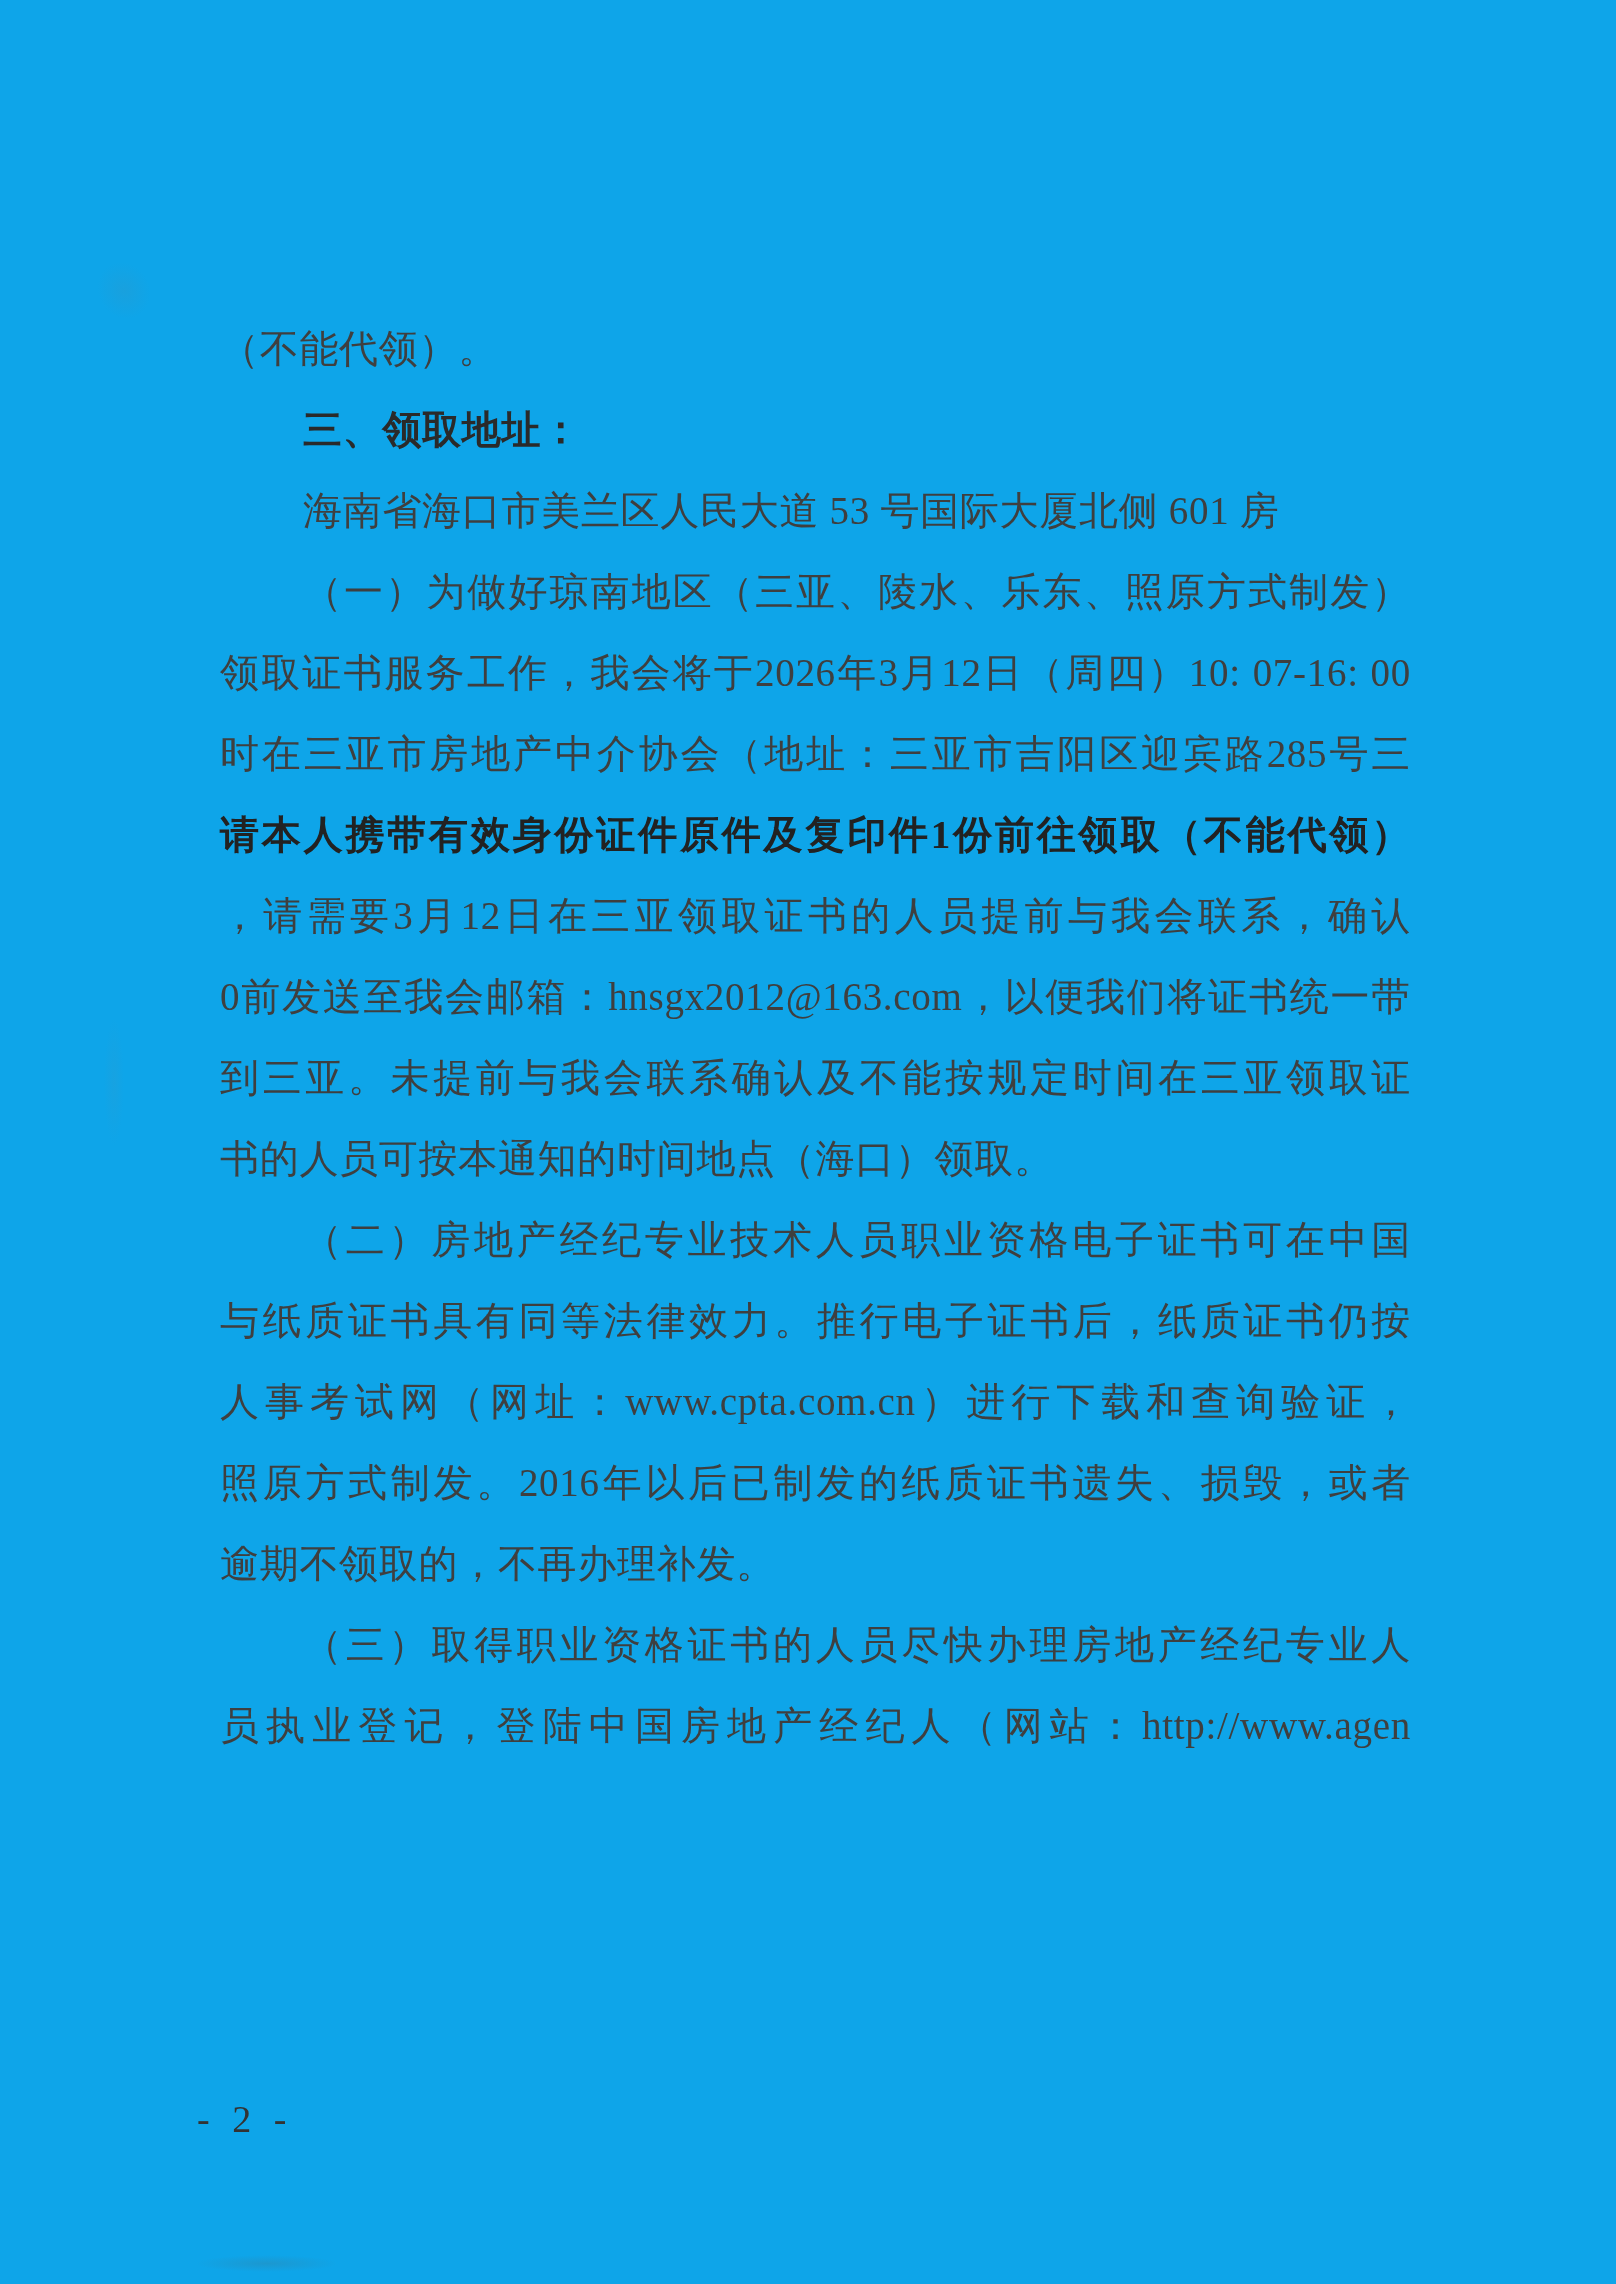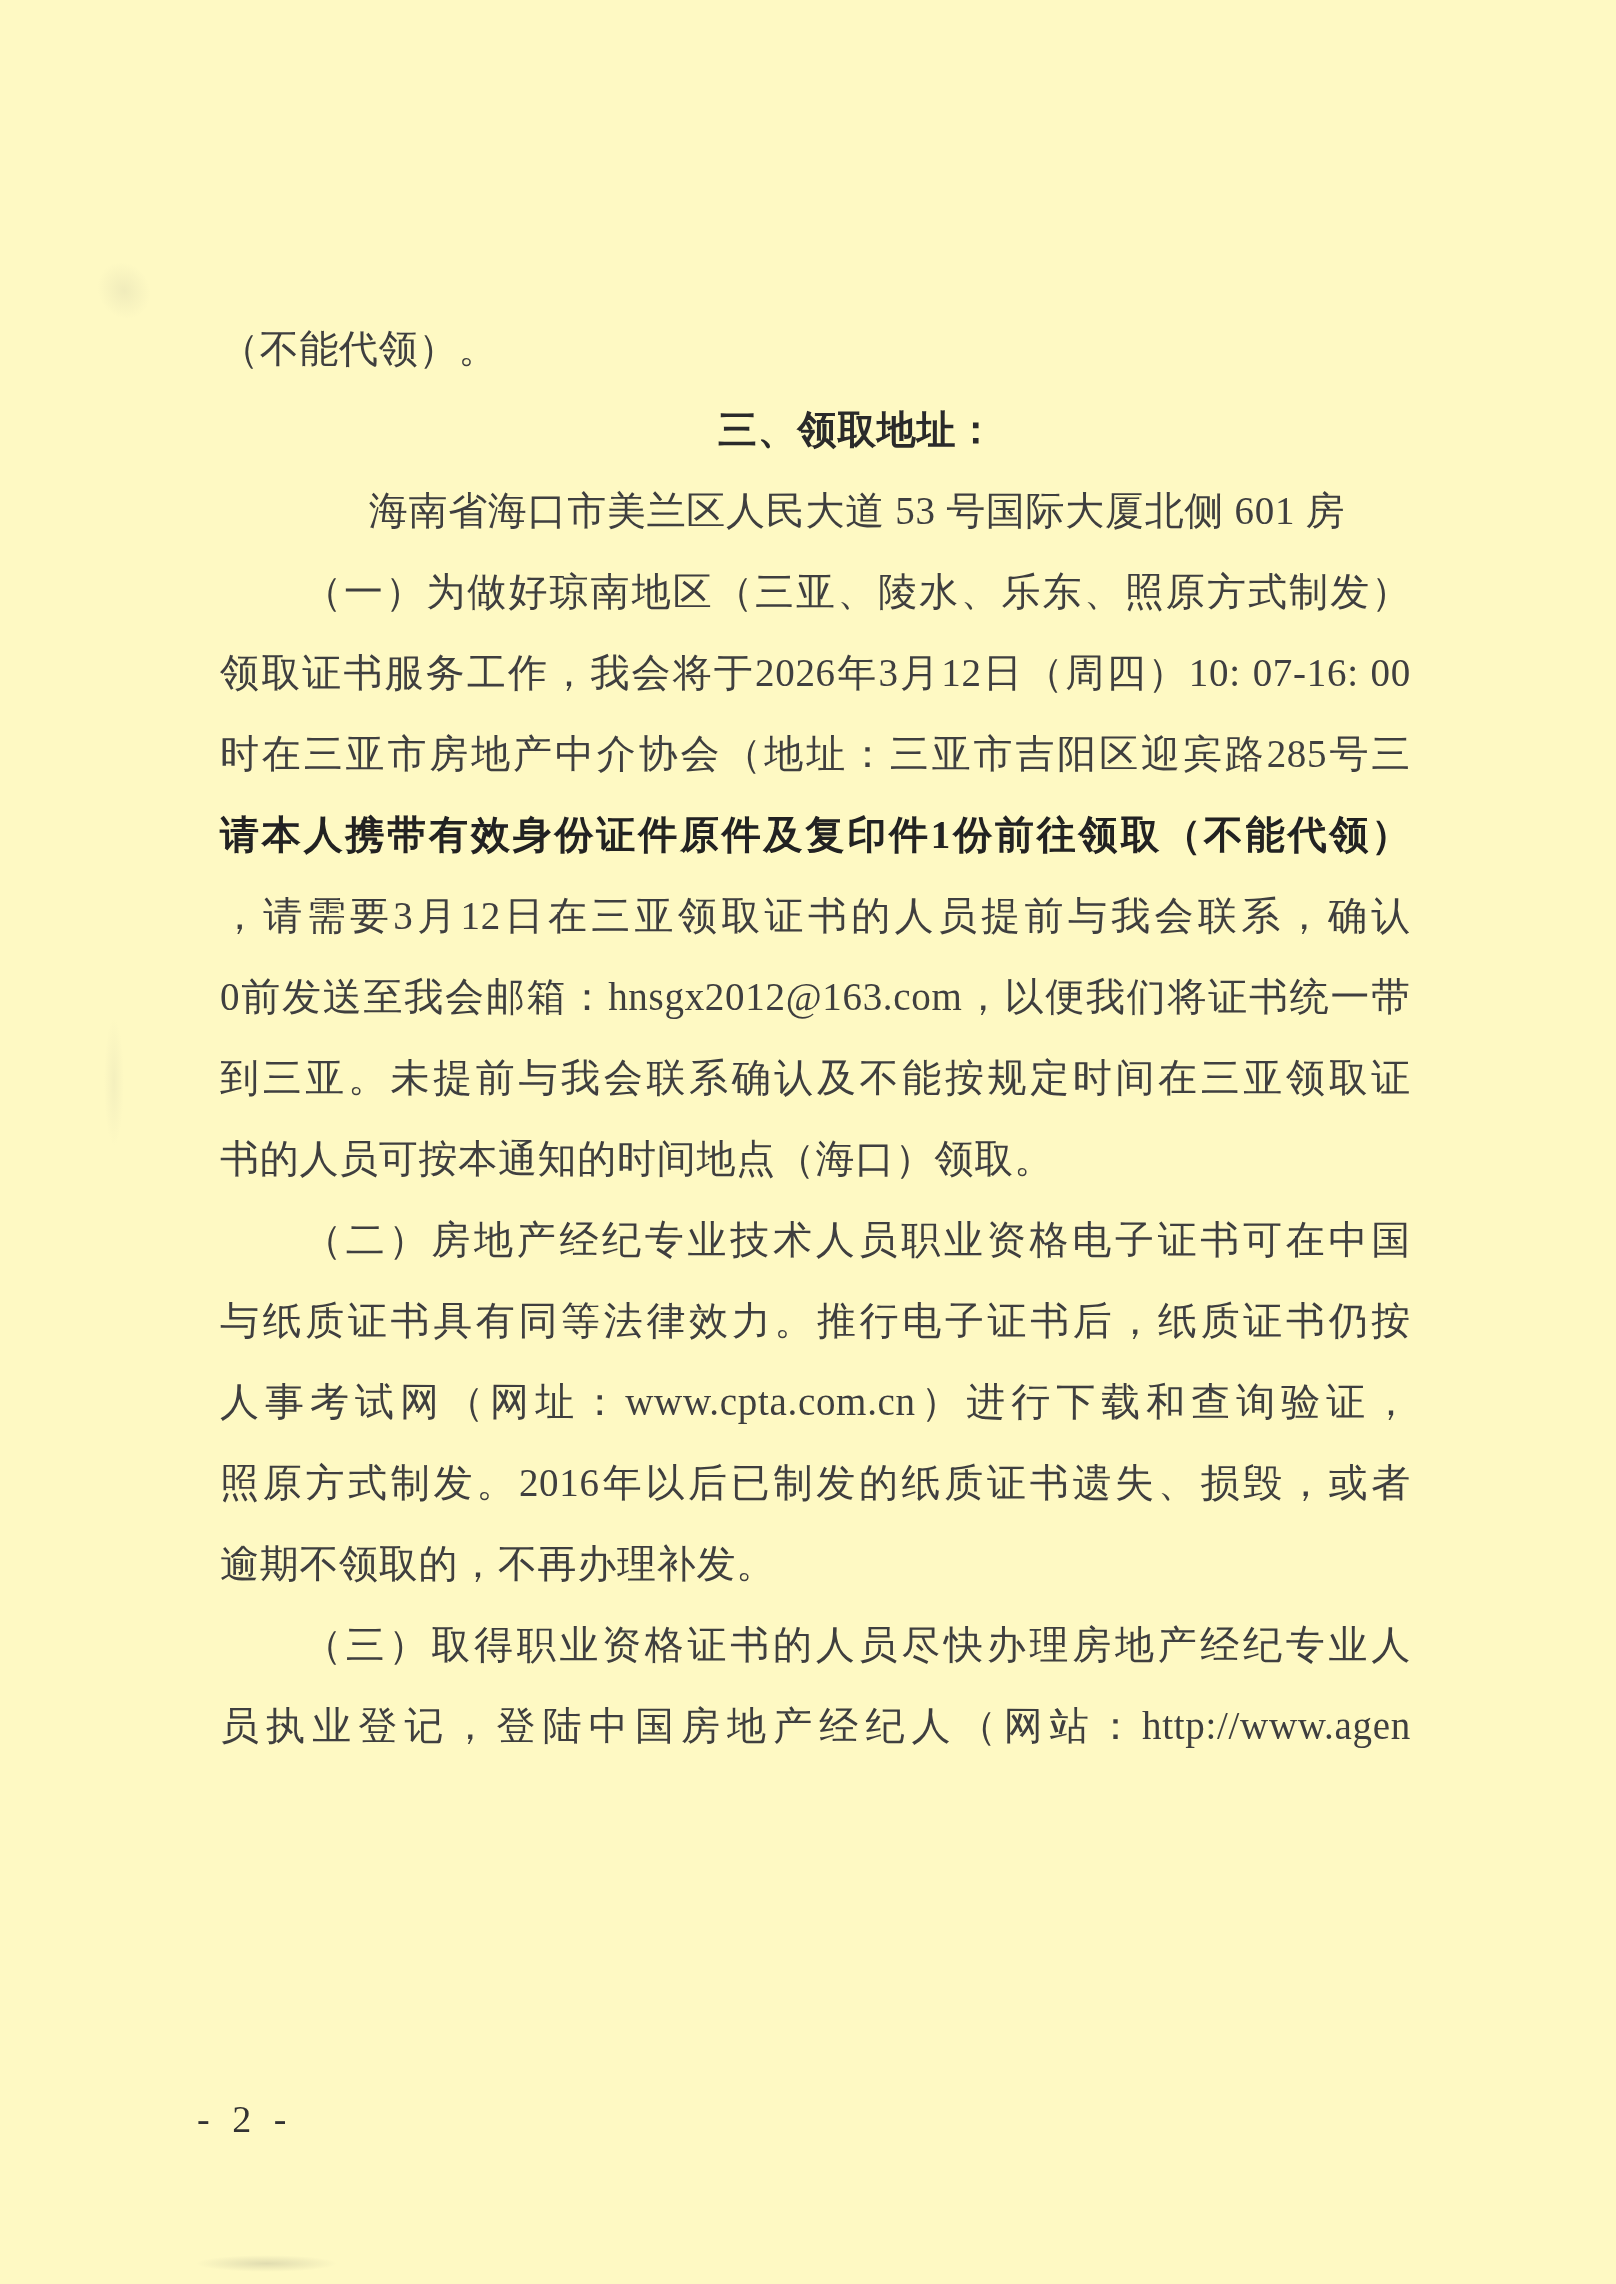--- a/index.html
+++ b/index.html
@@ -4,21 +4,21 @@
 <style>
   html, body {
     margin: 0;
     padding: 0;
     background: #ffffff;
   }
   #page {
     position: relative;
     width: 1616px;
     height: 2284px;
-    background: #fef9c3;
+    background: #0ea5e9;
     overflow: hidden;
     font-family: "Liberation Serif", "DejaVu Serif", serif;
   }
   #doc {
     position: absolute;
     left: 220px;
     top: 308px;
     width: 1191px;
   }
   .line {
@@ -31,21 +31,20 @@
   }
   .line.stretch {
     white-space: normal;
     text-align: justify;
     text-align-last: justify;
     text-justify: inter-character;
     word-break: break-all;
   }
   .line.indent {
     text-indent: 83px;
-    text-align: center;
   }
   .line.heading {
     font-family: "Liberation Sans", "DejaVu Sans", sans-serif;
     font-weight: 700;
     color: #2a2a2a;
   }
   .line.bold {
     font-weight: 700;
     color: #222222;
   }

